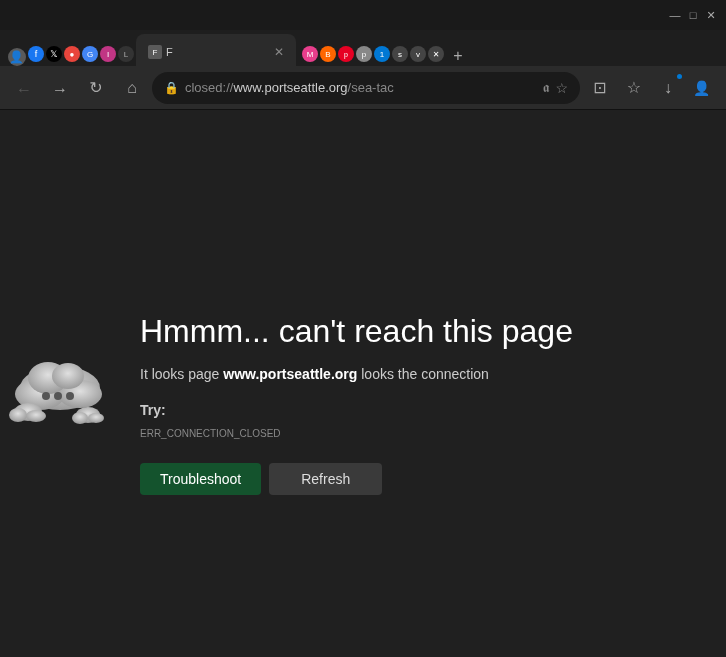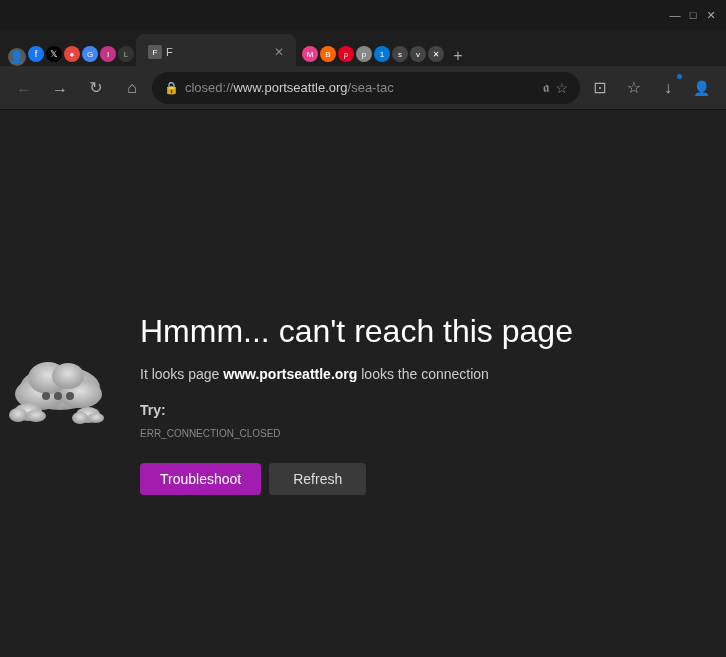--- a/index.html
+++ b/index.html
@@ -217,35 +217,35 @@
       color: #888;
       margin-bottom: 24px;
     }
 
     .error-buttons {
       display: flex;
       gap: 8px;
     }
 
     .btn-troubleshoot {
-      background: #a21caf;
+      background: #14532d;
       color: #fff;
       border: none;
       padding: 6px 20px;
       border-radius: 4px;
       font-size: 14px;
       cursor: pointer;
       font-family: inherit;
     }
 
     .btn-refresh {
       background: #3a3a3a;
       color: #ddd;
       border: none;
-      padding: 8px 24px;
+      padding: 8px 32px;
       border-radius: 4px;
       font-size: 14px;
       cursor: pointer;
       font-family: inherit;
     }
 
     
     .topbar {
       height: 30px;
       background: #1a1a1a;

